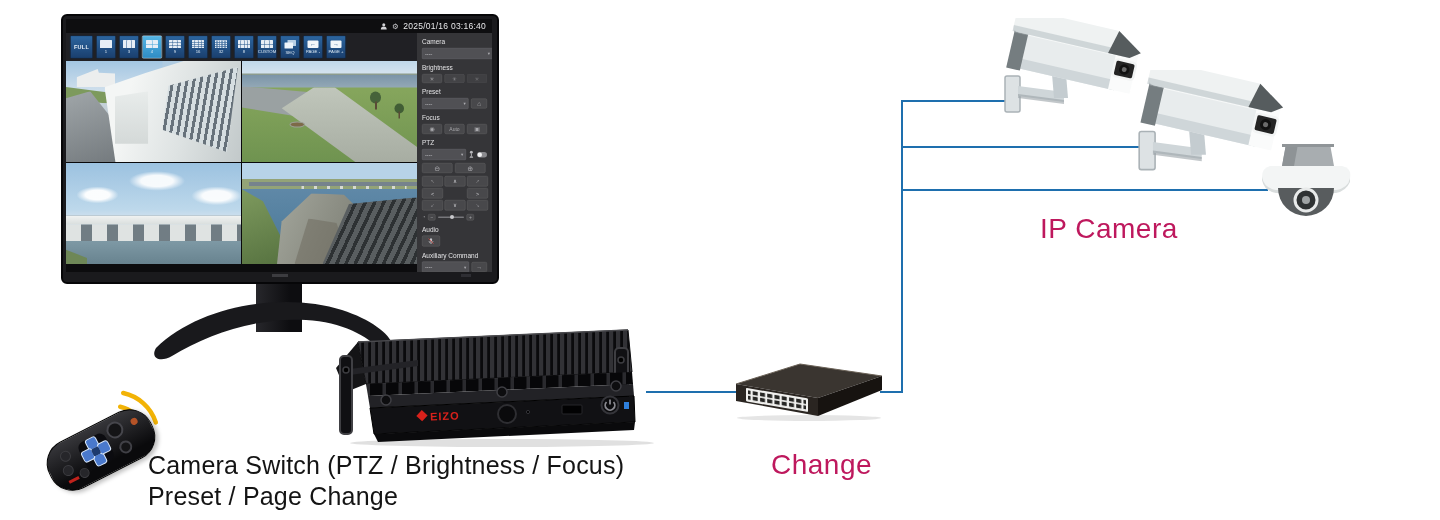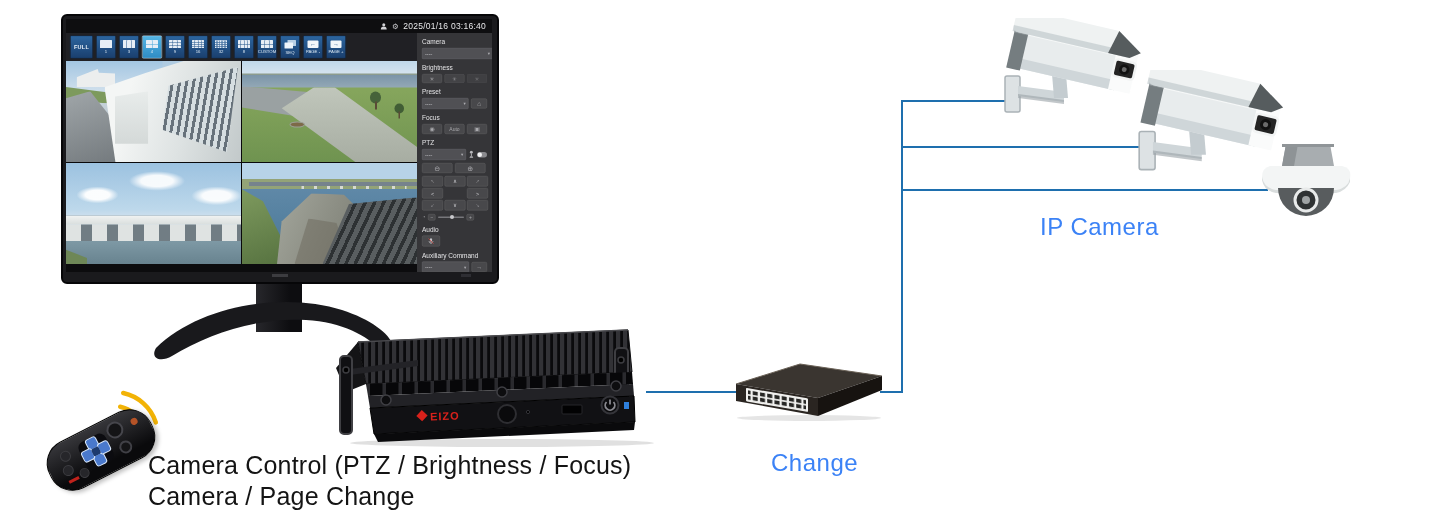--- a/index.html
+++ b/index.html
@@ -4,21 +4,21 @@
 <style>
   html,body{margin:0;padding:0;background:#fff;}
   .stage{position:relative;width:1440px;height:520px;background:#ffffff;overflow:hidden;
          font-family:"Liberation Sans",sans-serif;}
   .abs{position:absolute;}
 
   
   .net-line{position:absolute;background:#1e6fae;}
 
   
-  .dev-label{position:absolute;font-size:24px;color:#3b82f6;letter-spacing:.5px;}
+  .dev-label{position:absolute;font-size:28px;color:#be185d;letter-spacing:.5px;}
   .caption{position:absolute;font-size:25px;line-height:31px;color:#141414;letter-spacing:.2px;}
 
   
   .monitor{position:absolute;left:61px;top:14px;width:438px;height:270px;background:#1a1a1d;
            border:2px solid #060608;border-radius:6px;box-sizing:border-box;}
   .screen{position:absolute;left:3px;top:3px;width:426px;height:253px;overflow:hidden;background:#101012;}
   .screen2x{width:852px;height:506px;transform:scale(.5);transform-origin:0 0;
             display:flex;flex-direction:column;background:#141416;}
   .chin-logo{position:absolute;left:50%;bottom:5px;width:16px;height:3px;margin-left:-8px;background:#3c3c40;}
   .power-led{position:absolute;right:26px;bottom:5px;width:10px;height:3px;background:#2e2e33;}
@@ -636,17 +636,17 @@
     <path d="M14,22 L86,22 Q96,24 94,34 Q92,44 80,46 L20,46 Q6,44 6,33 Q6,24 14,22 Z" fill="#f3f5f5"></path>
     <path d="M20,46 L80,46 Q92,44 94,34 L94,38 Q90,47 80,49 L20,49 Q8,47 6,36 L6,33 Q8,44 20,46 Z" fill="#d9dddd"></path>
     <path d="M22,44 A28,28 0 0 0 78,44 Z" fill="#585c5e"></path>
     <circle cx="50" cy="56" r="11" fill="#2f3233" stroke="#e8eaea" stroke-width="3"></circle>
     <circle cx="50" cy="56" r="4" fill="#9fa3a4"></circle>
   </svg>
 
   <div class="dev-label" style="left:1040px;top:213px;">IP Camera</div>
   <div class="dev-label" style="left:771px;top:449px;">Change</div>
   <div class="caption" style="left:148px;top:450px;">
-    <div>Camera Control (PTZ / Brightness / Focus)</div>
-    <div>Camera / Page Change</div>
+    <div>Camera Switch (PTZ / Brightness / Focus)</div>
+    <div>Preset / Page Change</div>
   </div>
 
 </div>
 
 </body></html>

